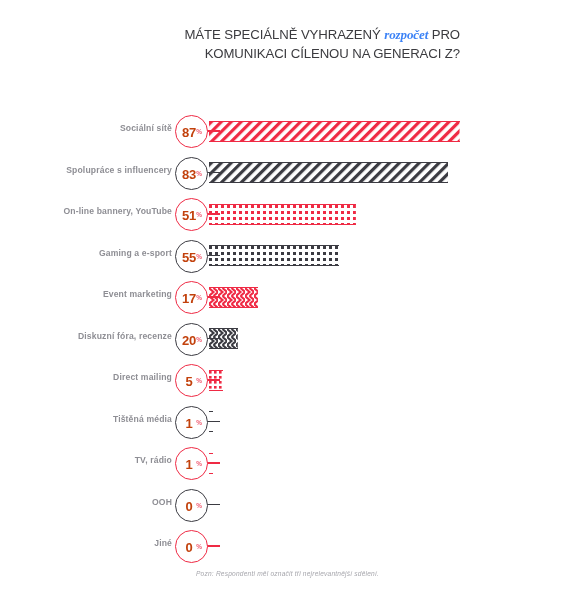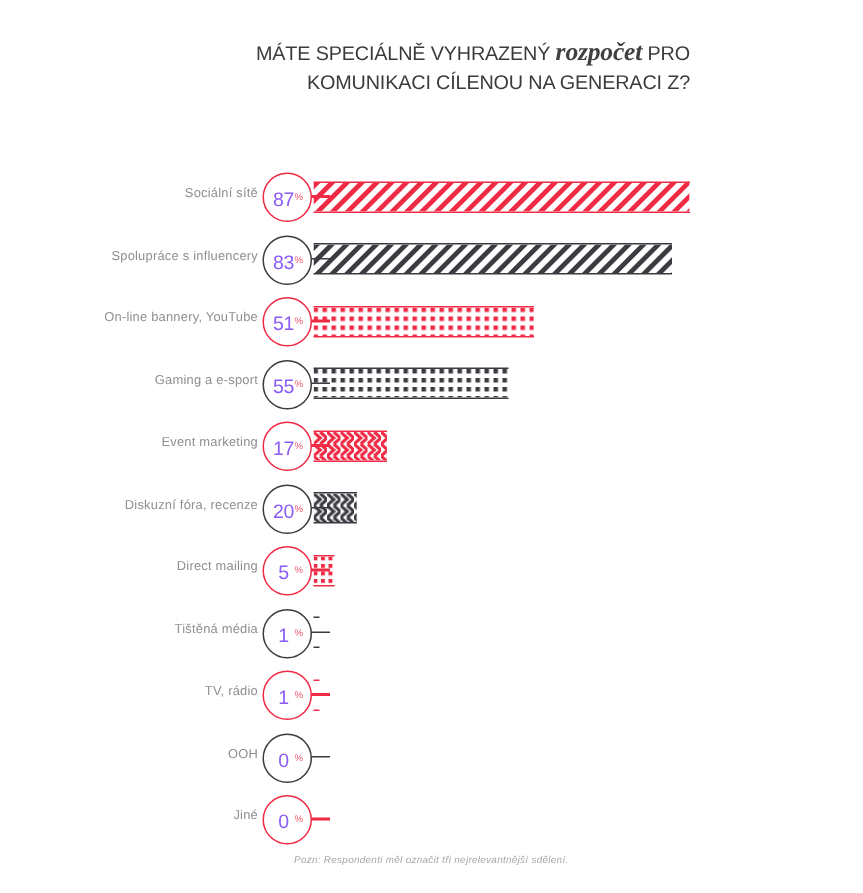--- a/index.html
+++ b/index.html
@@ -17,30 +17,31 @@
     font-size:13.2px;
     line-height:18.6px;
     letter-spacing:-0.1px;
     color:#3b3b3f;
     font-weight:400;
   }
   #title .accent{
     font-family:"Liberation Serif", serif;
     font-style:italic;
     font-weight:bold;
-    color:#404040;
-    font-size:17px;
+    color:#3b82f6;
+    font-size:13px;
   }
   #rows{
     position:absolute;
     left:0; top:112px; width:575px;
   }
   .row{
     position:relative;
     height:41.5px;
+    font-weight:bold;
   }
   .rowlabel{
     position:absolute;
     right:403px;      
     top:11px;
     width:260px;
     text-align:right;
     font-size:8.6px;
     letter-spacing:0.15px;
     color:#8e8e94;
@@ -55,21 +56,21 @@
     box-sizing:border-box;
     background:#fff;
     z-index:3;
   }
   .badge.dark{ border-color:#3b3b42; }
   .badge .num{
     position:absolute;
     left:0; top:0; width:33px; height:33px;
     display:flex; align-items:center; justify-content:center;
     font-size:13px;
-    color:#8b5cf6;
+    color:#c2410c;
     letter-spacing:-0.2px;
     padding-right:7px;
     box-sizing:border-box;
   }
   .badge .pct{
     position:absolute;
     right:5px; top:12px;
     font-size:6.4px;
     color:#f0566d;
   }

